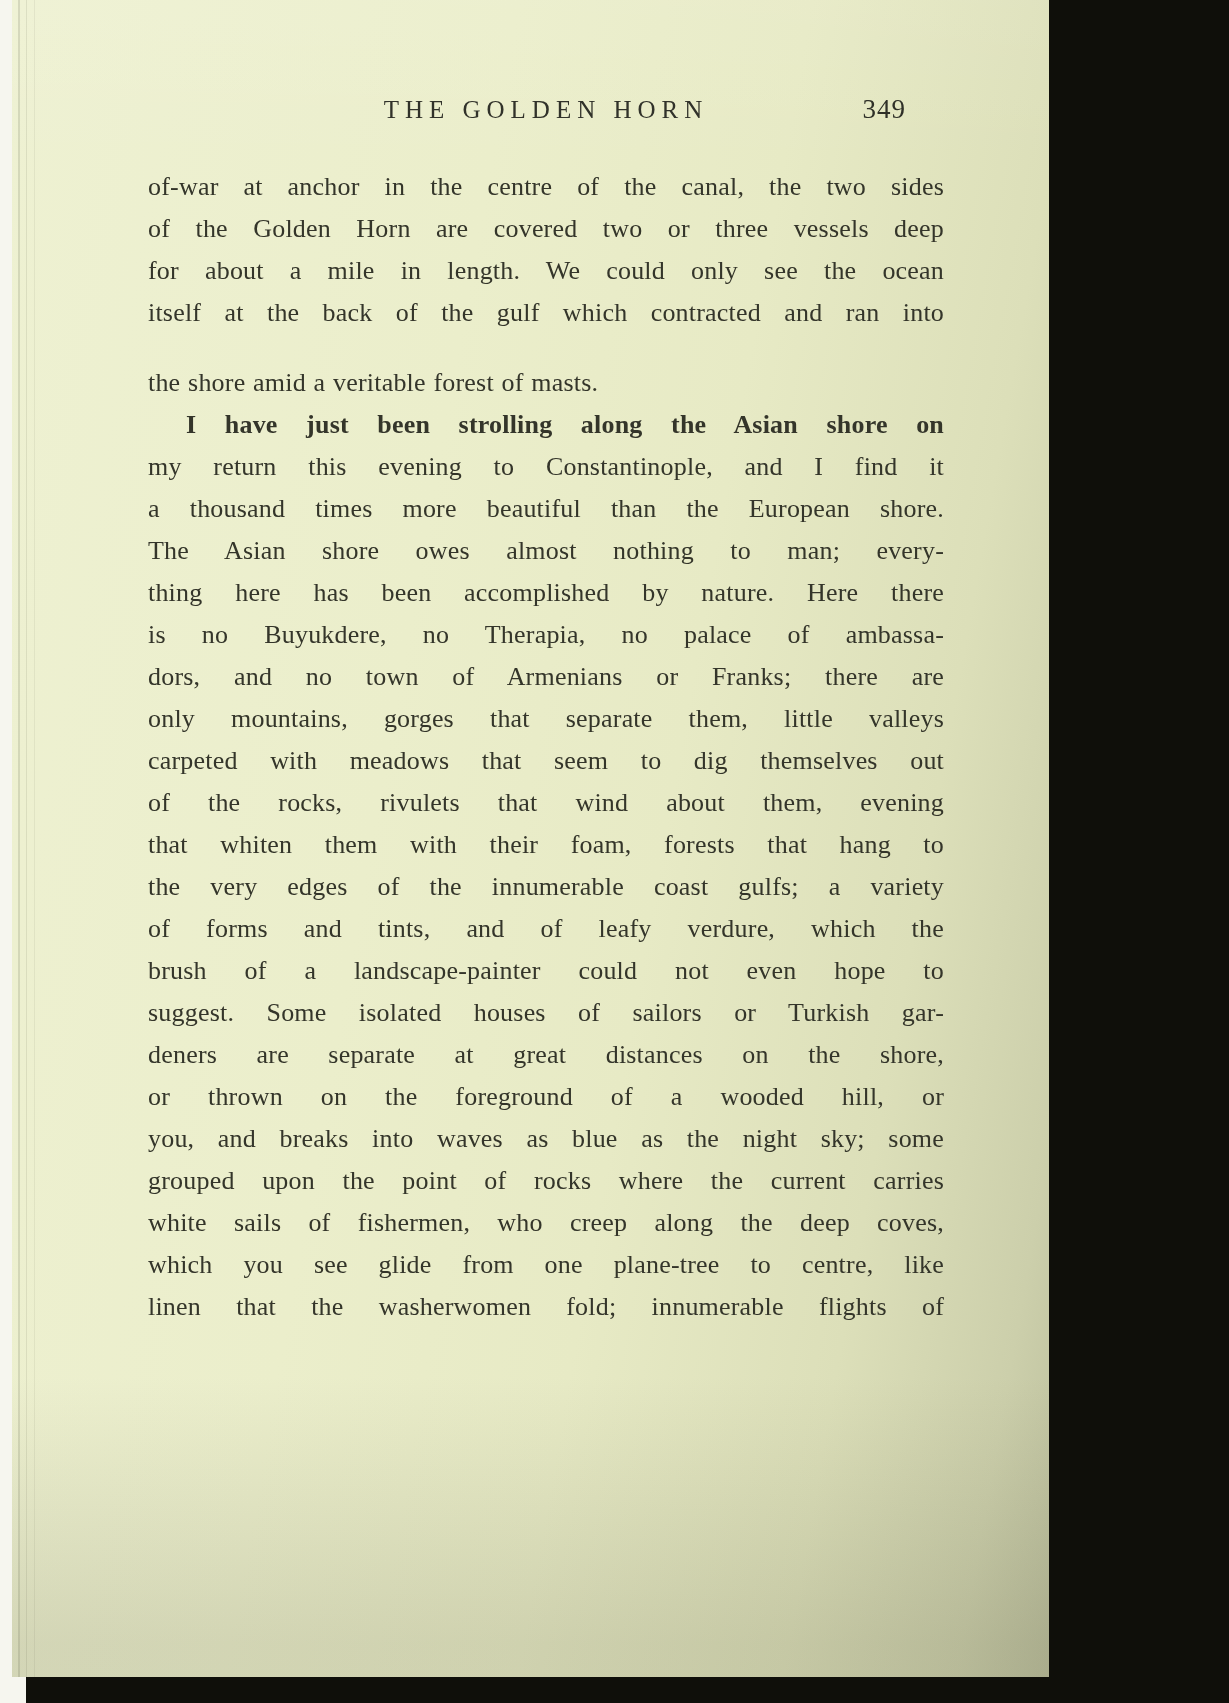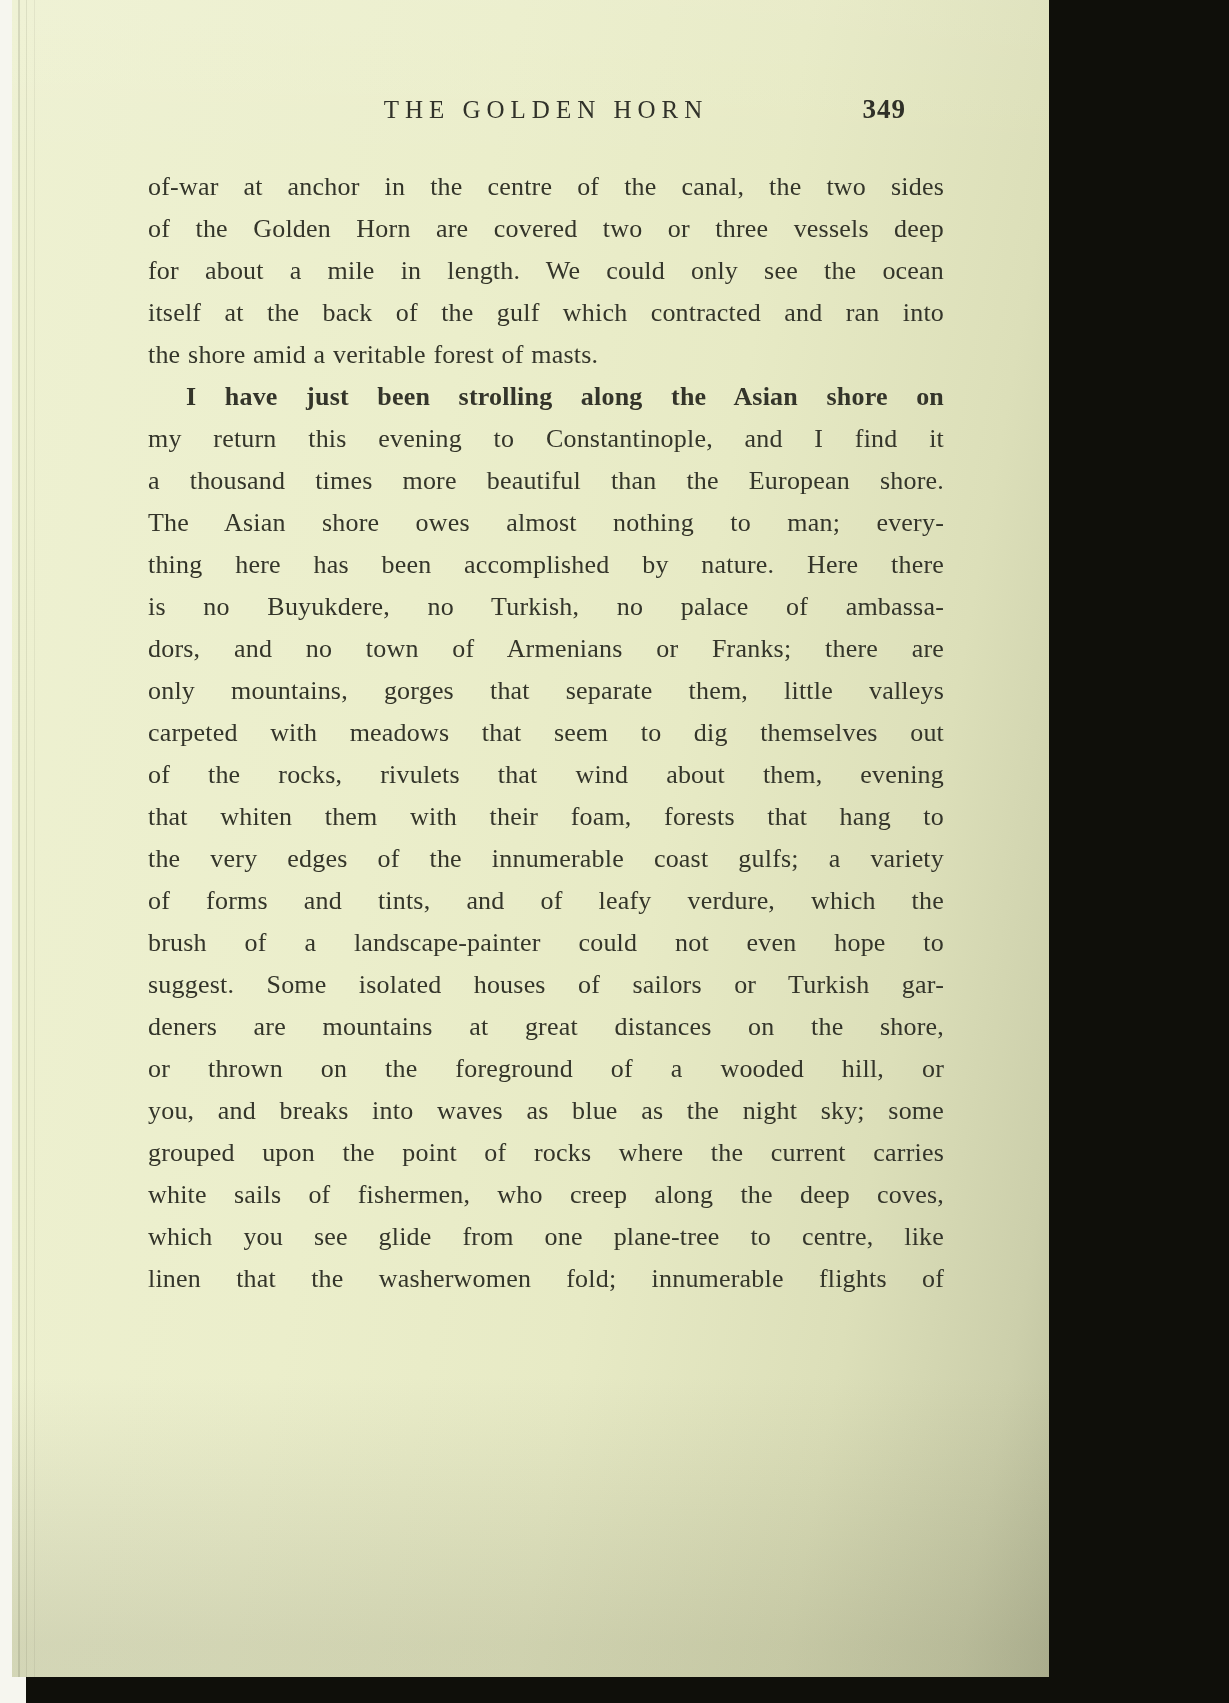--- a/index.html
+++ b/index.html
@@ -75,33 +75,32 @@
     letter-spacing: 6px;
     color: #31322a;
   }
   .running-head .folio {
     position: absolute;
     right: 38px;
     top: -2px;
     font-size: 27px;
     letter-spacing: 1px;
     color: #2f3028;
-    font-weight: bold;
   }
   .paragraph { margin: 0; }
   .text-line {
     font-size: 26px;
     line-height: 42px;
     text-align: justify;
     text-align-last: justify;
     letter-spacing: 0.2px;
     word-spacing: 1px;
     white-space: normal;
   }
-  .text-line.no-justify { text-align-last: left; }
+  .text-line.no-justify { text-align-last: left; margin-top: 28px; }
   .text-line.indent { text-indent: 38px; font-weight: bold; }
 </style>
 </head>
 <body>
 
 <div class="scan-canvas">
 
   <div class="edge-left-white"></div>
   <div class="edge-topleft-white"></div>
   <div class="edge-bottomleft-white"></div>
@@ -123,31 +122,31 @@
             <div class="text-line">for about a mile in length.  We could only see the ocean</div>
             <div class="text-line">itself at the back of the gulf which contracted and ran into</div>
             <div class="text-line no-justify">the shore amid a veritable forest of masts.</div>
           </div>
           <div class="paragraph">
             <div class="text-line indent">I have just been strolling along the Asian shore on</div>
             <div class="text-line">my return this evening to Constantinople, and I find it</div>
             <div class="text-line">a thousand times more beautiful than the European shore.</div>
             <div class="text-line">The Asian shore owes almost nothing to man; every-</div>
             <div class="text-line">thing here has been accomplished by nature.  Here there</div>
-            <div class="text-line">is no Buyukdere, no Turkish, no palace of ambassa-</div>
+            <div class="text-line">is no Buyukdere, no Therapia, no palace of ambassa-</div>
             <div class="text-line">dors, and no town of Armenians or Franks; there are</div>
             <div class="text-line">only mountains, gorges that separate them, little valleys</div>
             <div class="text-line">carpeted with meadows that seem to dig themselves out</div>
             <div class="text-line">of the rocks, rivulets that wind about them, evening</div>
             <div class="text-line">that whiten them with their foam, forests that hang to</div>
             <div class="text-line">the very edges of the innumerable coast gulfs; a variety</div>
             <div class="text-line">of forms and tints, and of leafy verdure, which the</div>
             <div class="text-line">brush of a landscape-painter could not even hope to</div>
             <div class="text-line">suggest.  Some isolated houses of sailors or Turkish gar-</div>
-            <div class="text-line">deners are mountains at great distances on the shore,</div>
+            <div class="text-line">deners are separate at great distances on the shore,</div>
             <div class="text-line">or thrown on the foreground of a wooded hill, or</div>
             <div class="text-line">you, and breaks into waves as blue as the night sky; some</div>
             <div class="text-line">grouped upon the point of rocks where the current carries</div>
             <div class="text-line">white sails of fishermen, who creep along the deep coves,</div>
             <div class="text-line">which you see glide from one plane-tree to centre, like</div>
             <div class="text-line">linen that the washerwomen fold; innumerable flights of</div>
           </div>
         </div>
     </div>
   </div>

